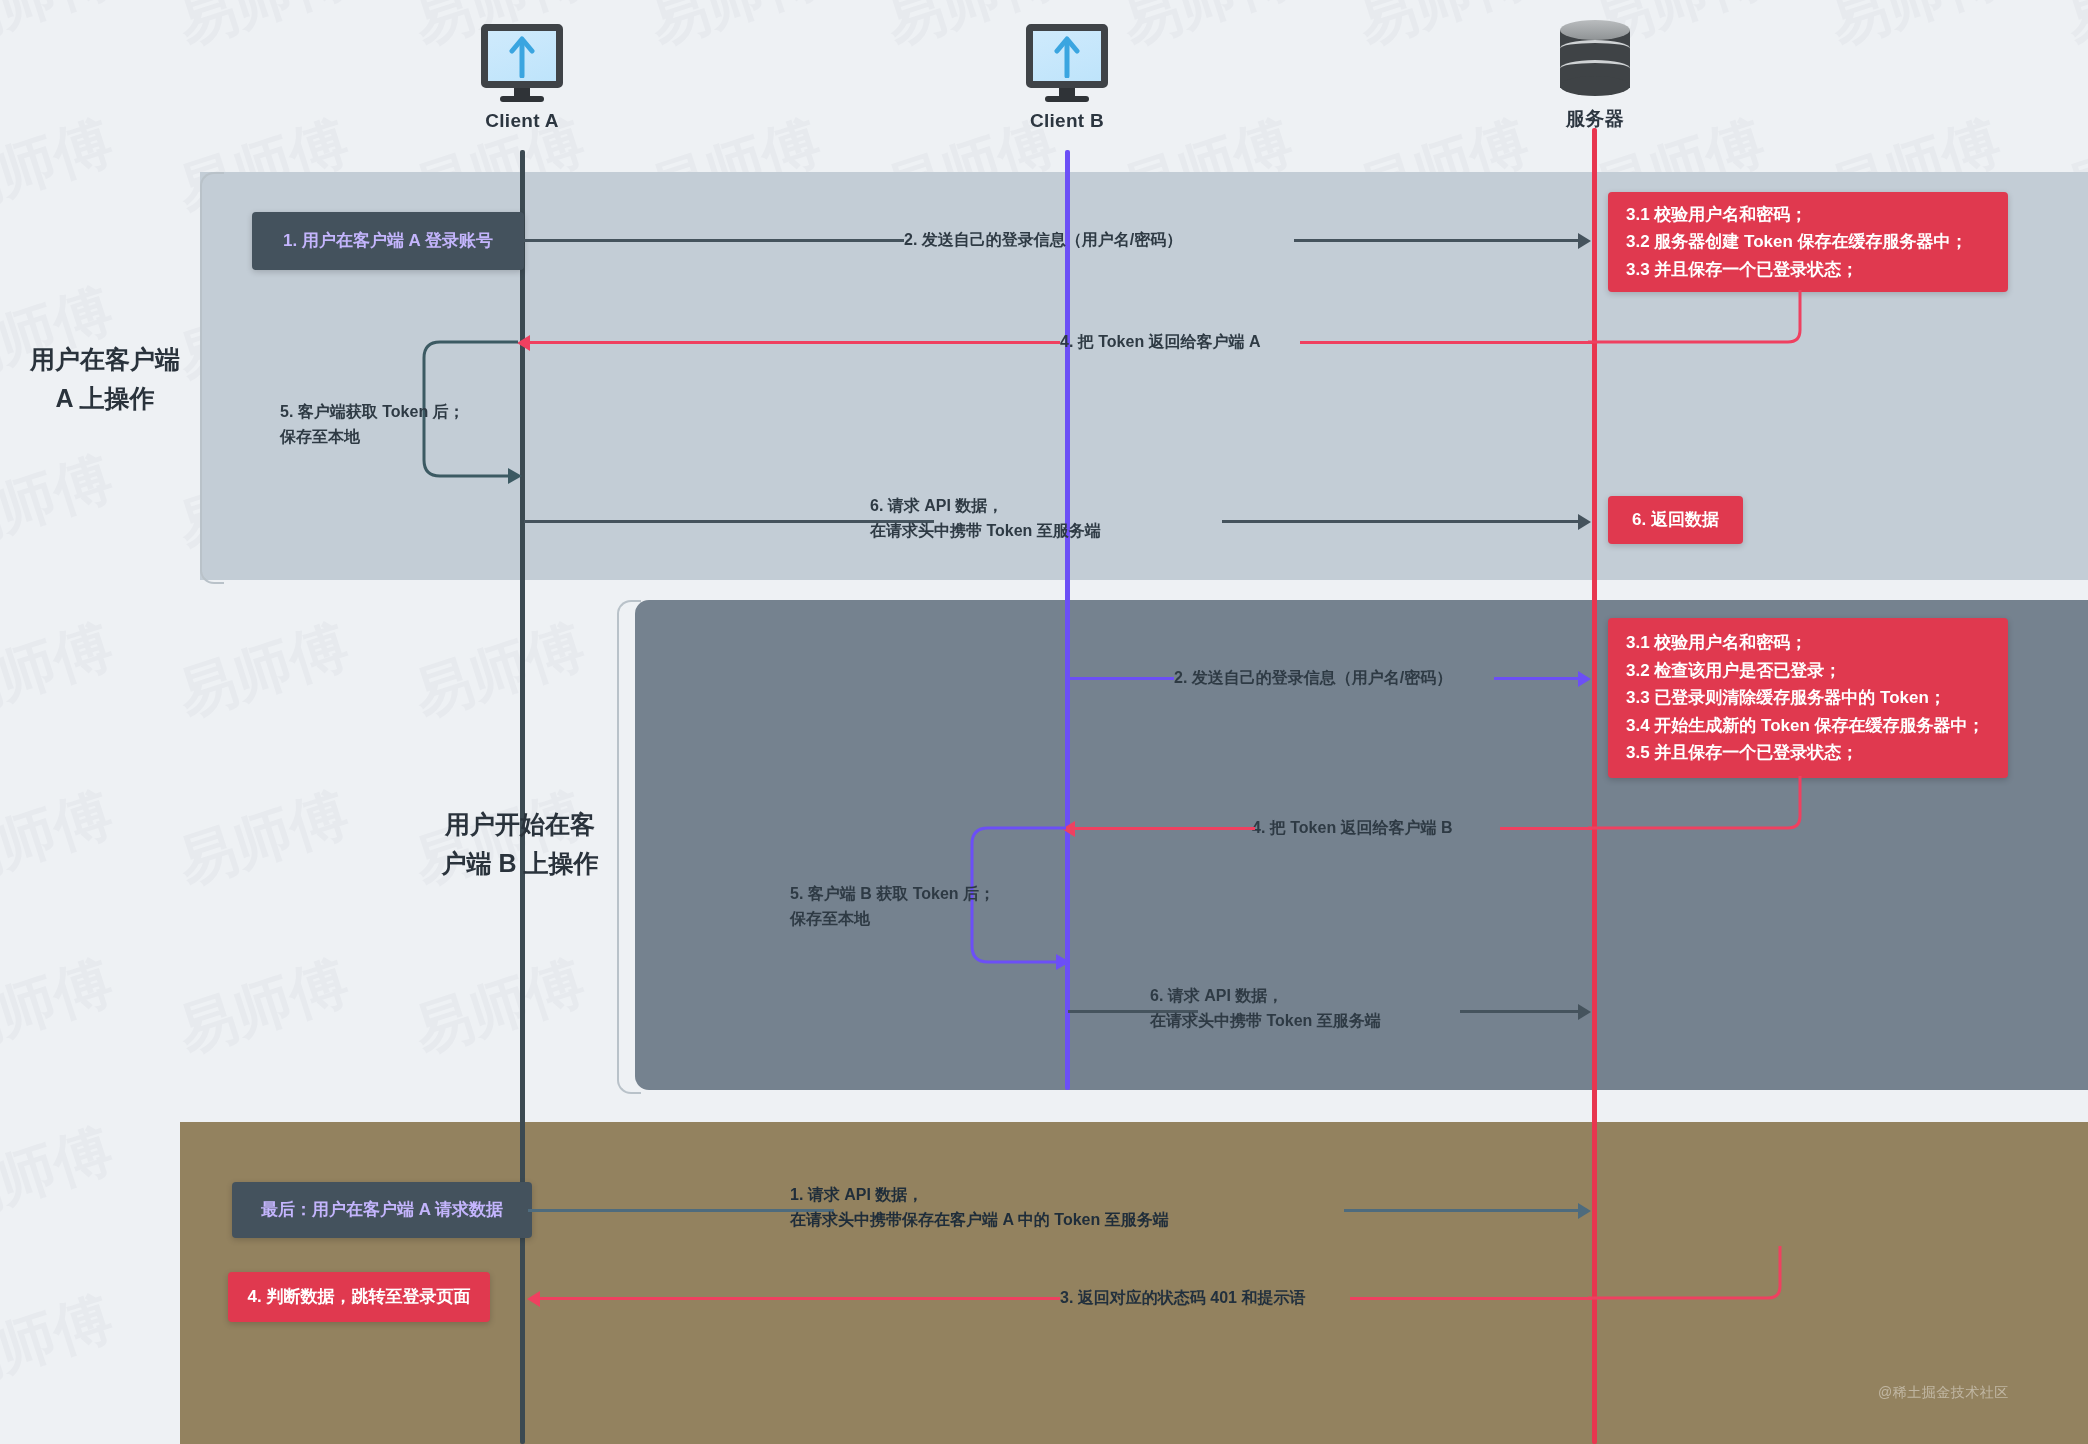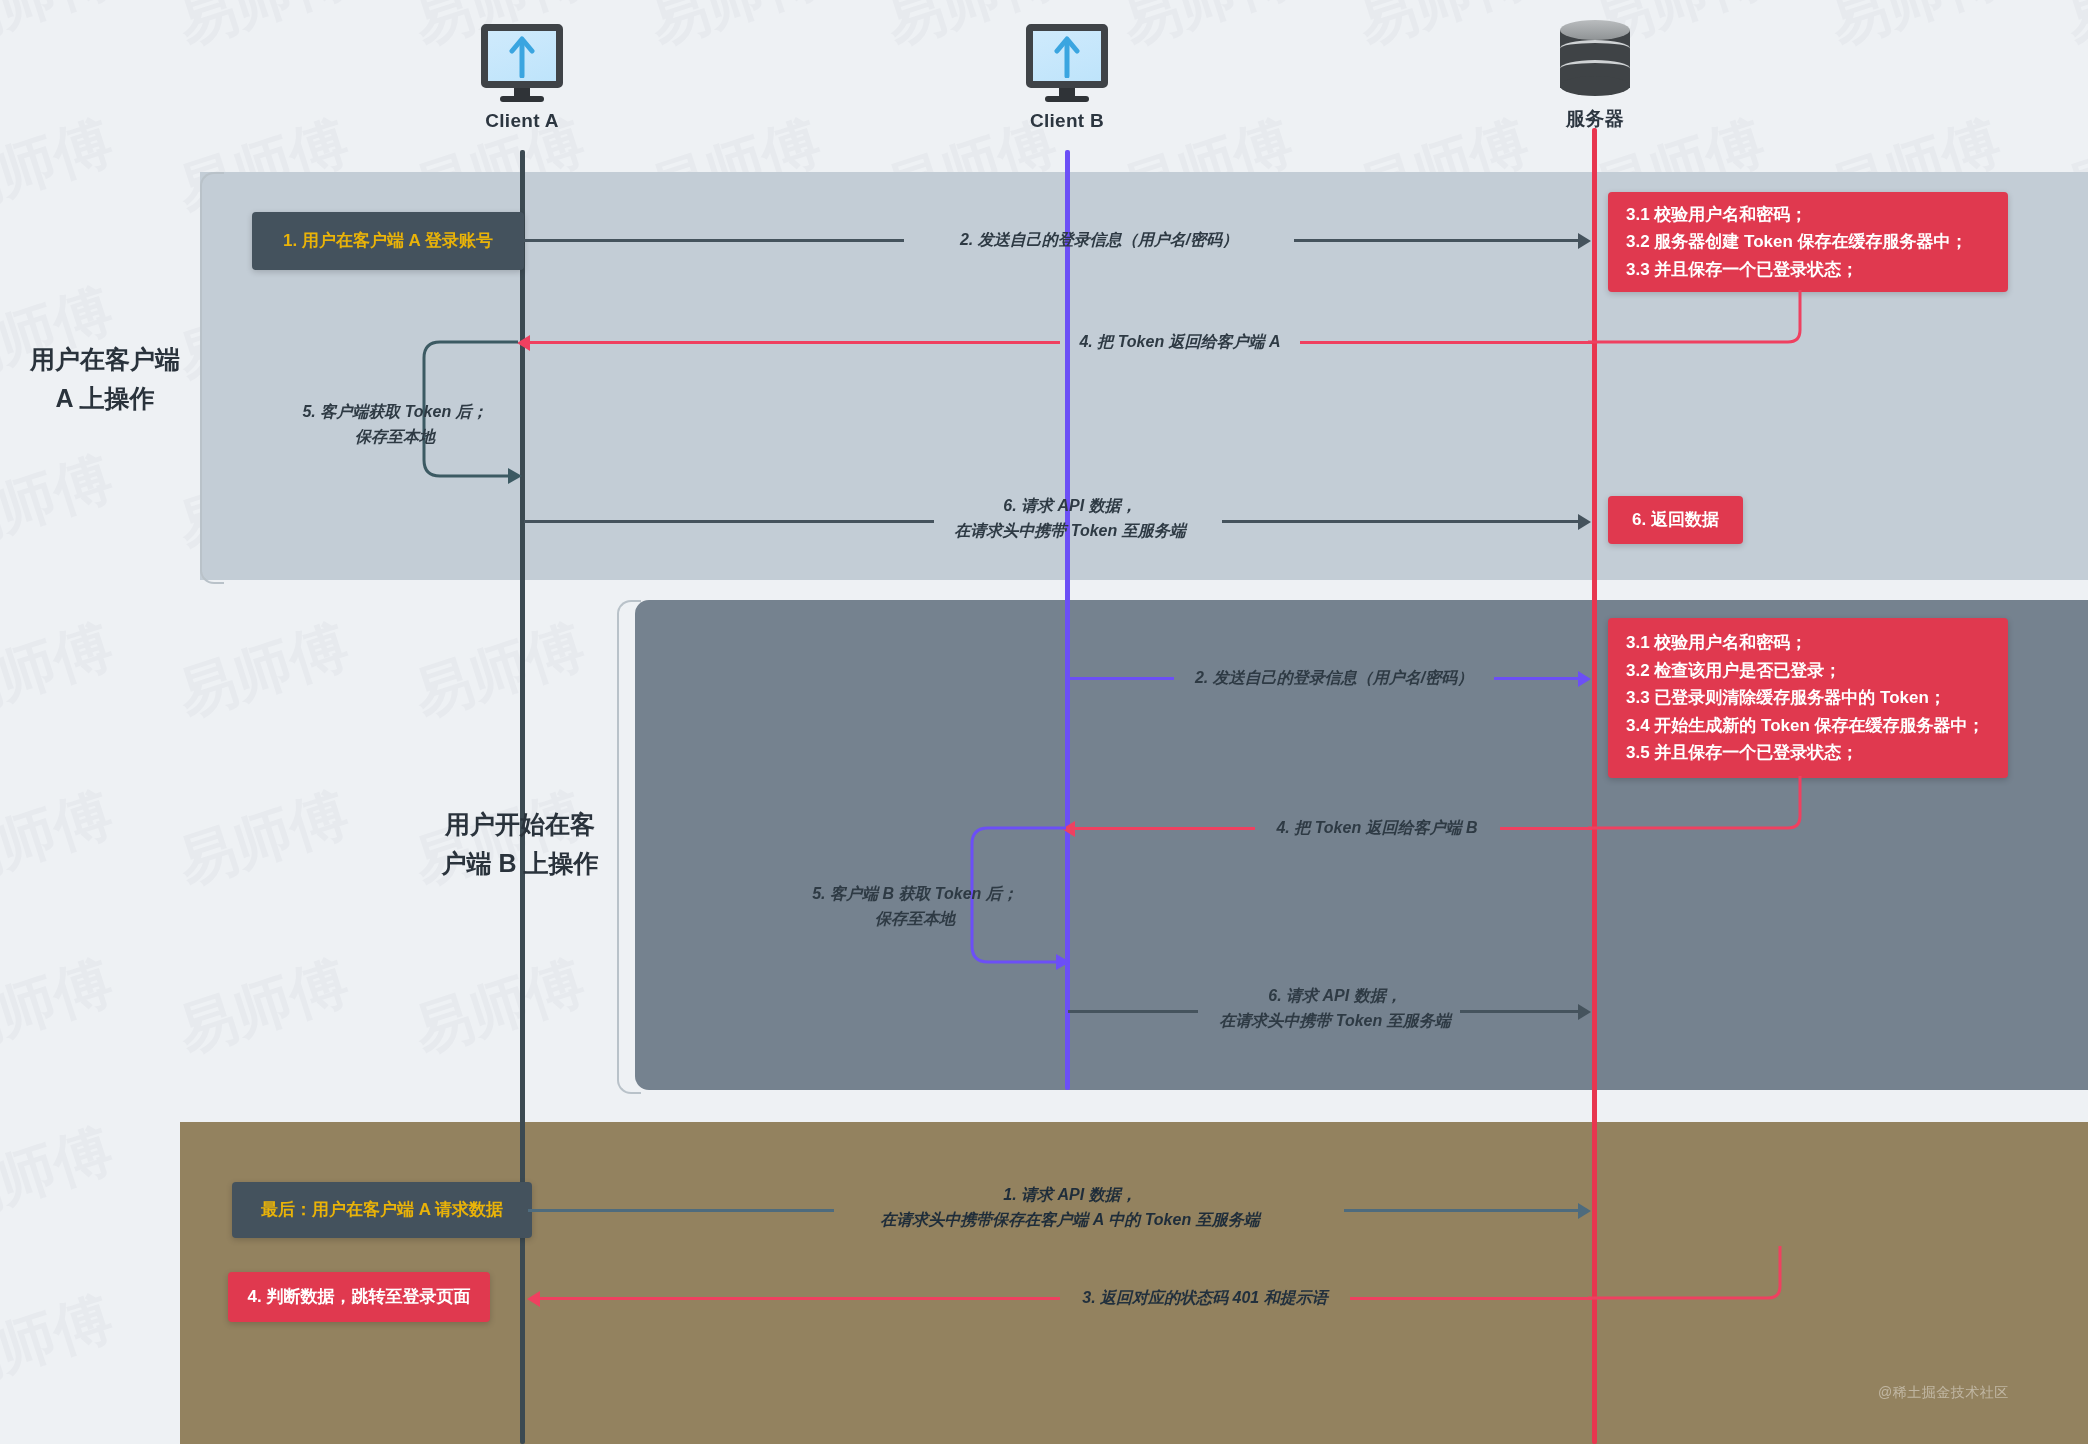--- a/index.html
+++ b/index.html
@@ -63,37 +63,37 @@
 
   
   .box{
     position:absolute;box-sizing:border-box;
     display:flex;align-items:center;
     padding:12px 18px;border-radius:4px;
     font-size:17px;font-weight:700;line-height:1.62;
     box-shadow:0 2px 6px rgba(0,0,0,.18);
     white-space:pre-line;
   }
-  .box-slate{background:#44525d;color:#eab308;}
+  .box-slate{background:#44525d;color:#c4b5fd;}
   .box-red{background:#e0394f;color:#ffffff;}
   .box-purple{background:#6c4ff6;color:#ffffff;}
   .ln{position:absolute;height:3px;}
   .ln.dark{background:#45535d;}
   .ln.red{background:#ef4060;}
   .ln.purple{background:#6c4ff6;}
   .ln.steel{background:#4e6b7d;}
   .head{position:absolute;width:0;height:0;}
   .head.r-dark{border-left:13px solid #45535d;border-top:8px solid transparent;border-bottom:8px solid transparent;}
   .head.l-red{border-right:13px solid #ef4060;border-top:8px solid transparent;border-bottom:8px solid transparent;}
   .head.r-purple{border-left:13px solid #6c4ff6;border-top:8px solid transparent;border-bottom:8px solid transparent;}
   .head.r-steel{border-left:13px solid #4e6b7d;border-top:8px solid transparent;border-bottom:8px solid transparent;}
 
   .msglabel{
-    position:absolute;text-align:center;font-size:16px;font-weight:700;
-    color:#2e3a44;line-height:1.55;white-space:pre-line;font-style:italic;
+    position:absolute;text-align:left;font-size:16px;font-weight:700;
+    color:#2e3a44;line-height:1.55;white-space:pre-line;
   }
   .msglabel.onpanel3{color:#1f2d3a;}
 
   
   .selfloop{position:absolute;box-sizing:border-box;}
 
   
   .grouplabel{
     position:absolute;text-align:center;font-size:25px;font-weight:700;
     color:#2a333c;line-height:1.55;white-space:pre-line;

